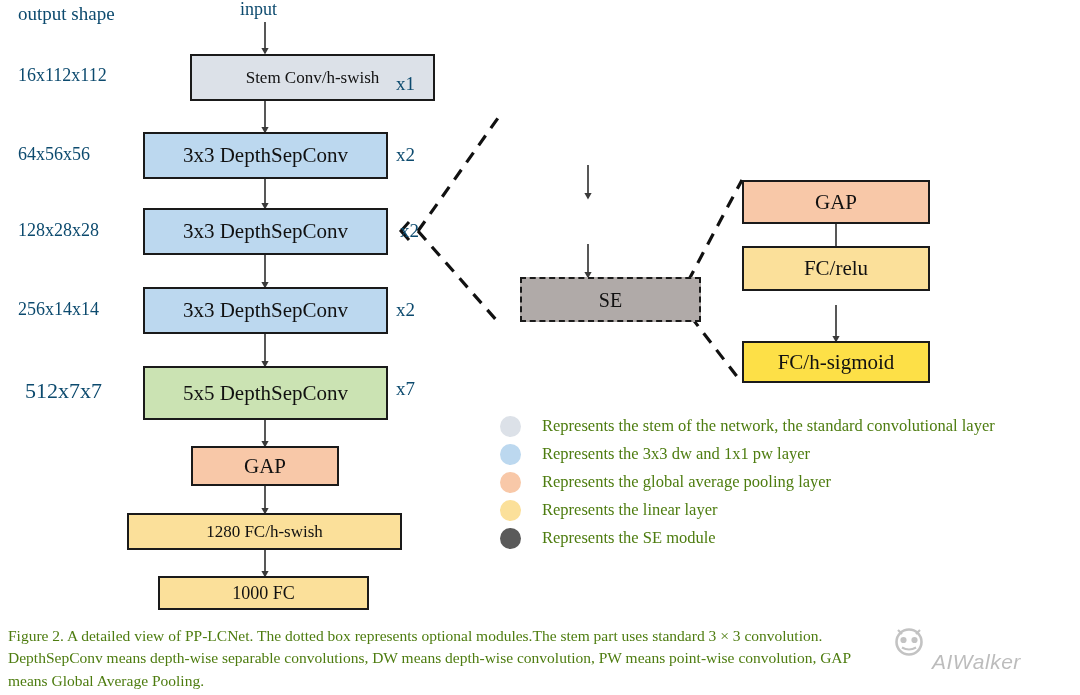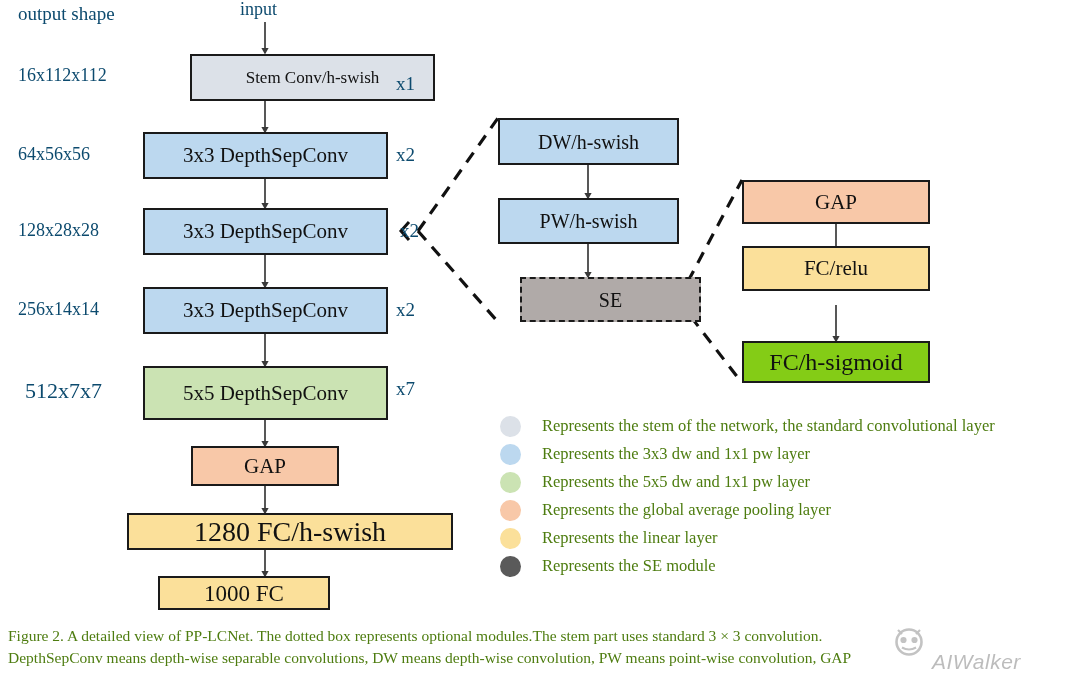--- a/index.html
+++ b/index.html
@@ -113,66 +113,61 @@
   <div class="txt" style="left:400px;top:221px;font-size:19px;">x2</div>
 
   <div class="node" style="left:143px;top:287px;width:245px;height:47px;background:#bcd8ef;font-size:21px;">3x3 DepthSepConv</div>
   <div class="txt" style="left:396px;top:300px;font-size:19px;">x2</div>
 
   <div class="node" style="left:143px;top:366px;width:245px;height:54px;background:#cbe3b3;font-size:21px;">5x5 DepthSepConv</div>
   <div class="txt" style="left:396px;top:379px;font-size:19px;">x7</div>
 
   <div class="node" style="left:191px;top:446px;width:148px;height:40px;background:#f8c8a8;font-size:21px;">GAP</div>
 
-  <div class="node" style="left:127px;top:513px;width:326px;height:37px;background:#fbe09a;font-size:28px;">1280 FC/h-swish</div>
+  <div class="node" style="left:127px;top:513px;width:275px;height:37px;background:#fbe09a;font-size:17px;">1280 FC/h-swish</div>
 
-  <div class="node" style="left:158px;top:576px;width:172px;height:34px;background:#fbe09a;font-size:23px;">1000 FC</div>
+  <div class="node" style="left:158px;top:576px;width:211px;height:34px;background:#fbe09a;font-size:18px;">1000 FC</div>
 
-  <div class="node" style="left:498px;top:118px;width:181px;height:47px;background:#bcd8ef;font-size:20px;">DW/h-swish</div>
 
-  <div class="node" style="left:498px;top:198px;width:181px;height:46px;background:#bcd8ef;font-size:20px;">PW/h-swish</div>
 
   <div class="node dashed" style="left:498px;top:277px;width:181px;height:45px;background:#b0aaa8;font-size:20px;">SE</div>
 
   <div class="node" style="left:742px;top:180px;width:188px;height:44px;background:#f8c8a8;font-size:21px;">GAP</div>
 
   <div class="node" style="left:742px;top:246px;width:188px;height:45px;background:#fbe09a;font-size:21px;">FC/relu</div>
 
-  <div class="node" style="left:742px;top:341px;width:188px;height:42px;background:#84cc16;font-size:24px;">FC/h-sigmoid</div>
+  <div class="node" style="left:742px;top:341px;width:188px;height:42px;background:#fde047;font-size:21px;">FC/h-sigmoid</div>
 
   <div id="legend">
     <div class="lg-row">
       <span class="lg-dot" style="background:#dce1e8;"></span>
       <span class="lg-txt">Represents the stem of the network, the standard convolutional layer</span>
     </div>
     <div class="lg-row">
       <span class="lg-dot" style="background:#bcd8ef;"></span>
       <span class="lg-txt">Represents the 3x3 dw and 1x1 pw layer</span>
-    </div>
-    <div class="lg-row">
-      <span class="lg-dot" style="background:#cbe3b3;"></span>
-      <span class="lg-txt">Represents the 5x5 dw and 1x1 pw layer</span>
     </div>
     <div class="lg-row">
       <span class="lg-dot" style="background:#f8c8a8;"></span>
       <span class="lg-txt">Represents the global average pooling layer</span>
     </div>
     <div class="lg-row">
       <span class="lg-dot" style="background:#fbe09a;"></span>
       <span class="lg-txt">Represents the linear layer</span>
     </div>
     <div class="lg-row">
       <span class="lg-dot" style="background:#5a5a5a;"></span>
       <span class="lg-txt">Represents the SE module</span>
     </div>
   </div>
 
   <div id="caption">
     <div>Figure 2. A detailed view of PP-LCNet.  The dotted box represents optional modules.The stem part uses standard 3 × 3 convolution.</div>
     <div>DepthSepConv means depth-wise separable convolutions, DW means depth-wise convolution, PW means point-wise convolution, GAP</div>
+    <div>means Global Average Pooling.</div>
   </div>
 
   <div id="wm">
     <svg class="wmface" viewBox="0 0 38 30">
       <circle cx="19" cy="16" r="12.5" fill="none" stroke="#6a6a6a" stroke-width="2.6"></circle>
       <circle cx="13.5" cy="14" r="3.1" fill="#6a6a6a"></circle>
       <circle cx="24.5" cy="14" r="3.1" fill="#6a6a6a"></circle>
       <path d="M12,21.5 Q19,25.5 26,21.5" fill="none" stroke="#6a6a6a" stroke-width="2.2"></path>
       <path d="M8,4 L12,8" stroke="#6a6a6a" stroke-width="2.2"></path>
       <path d="M30,4 L26,8" stroke="#6a6a6a" stroke-width="2.2"></path>

